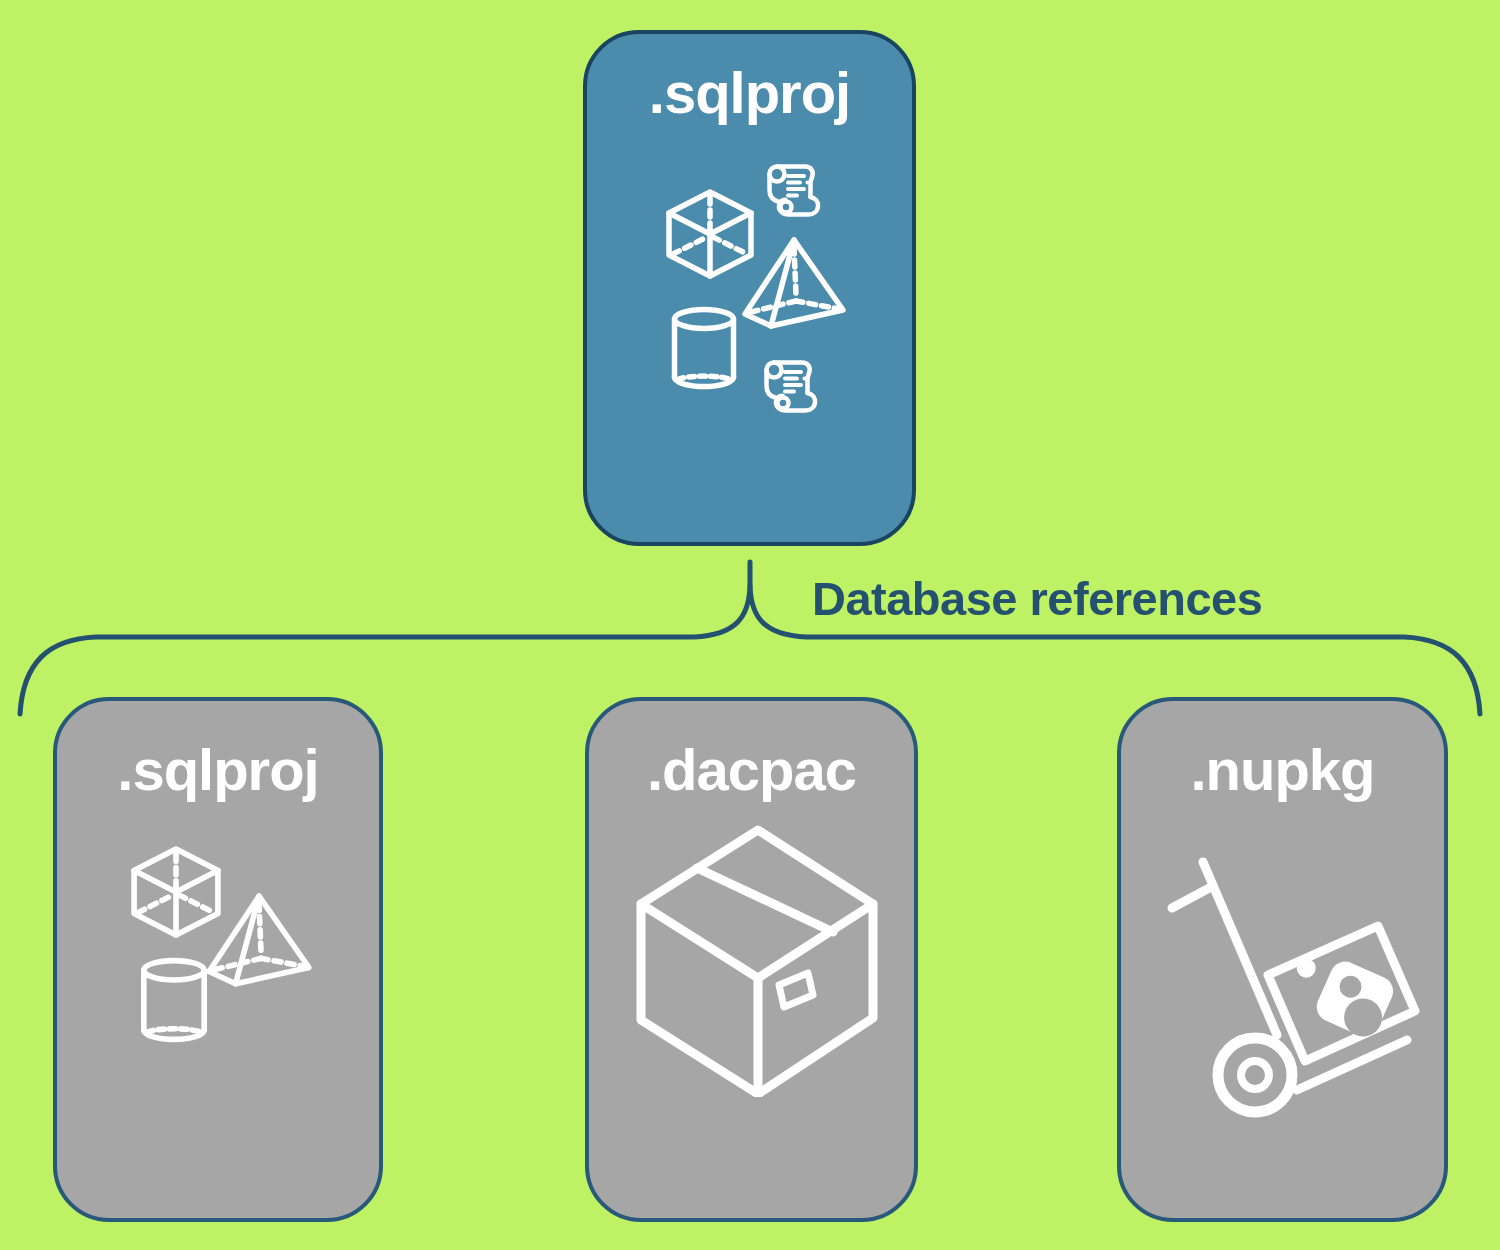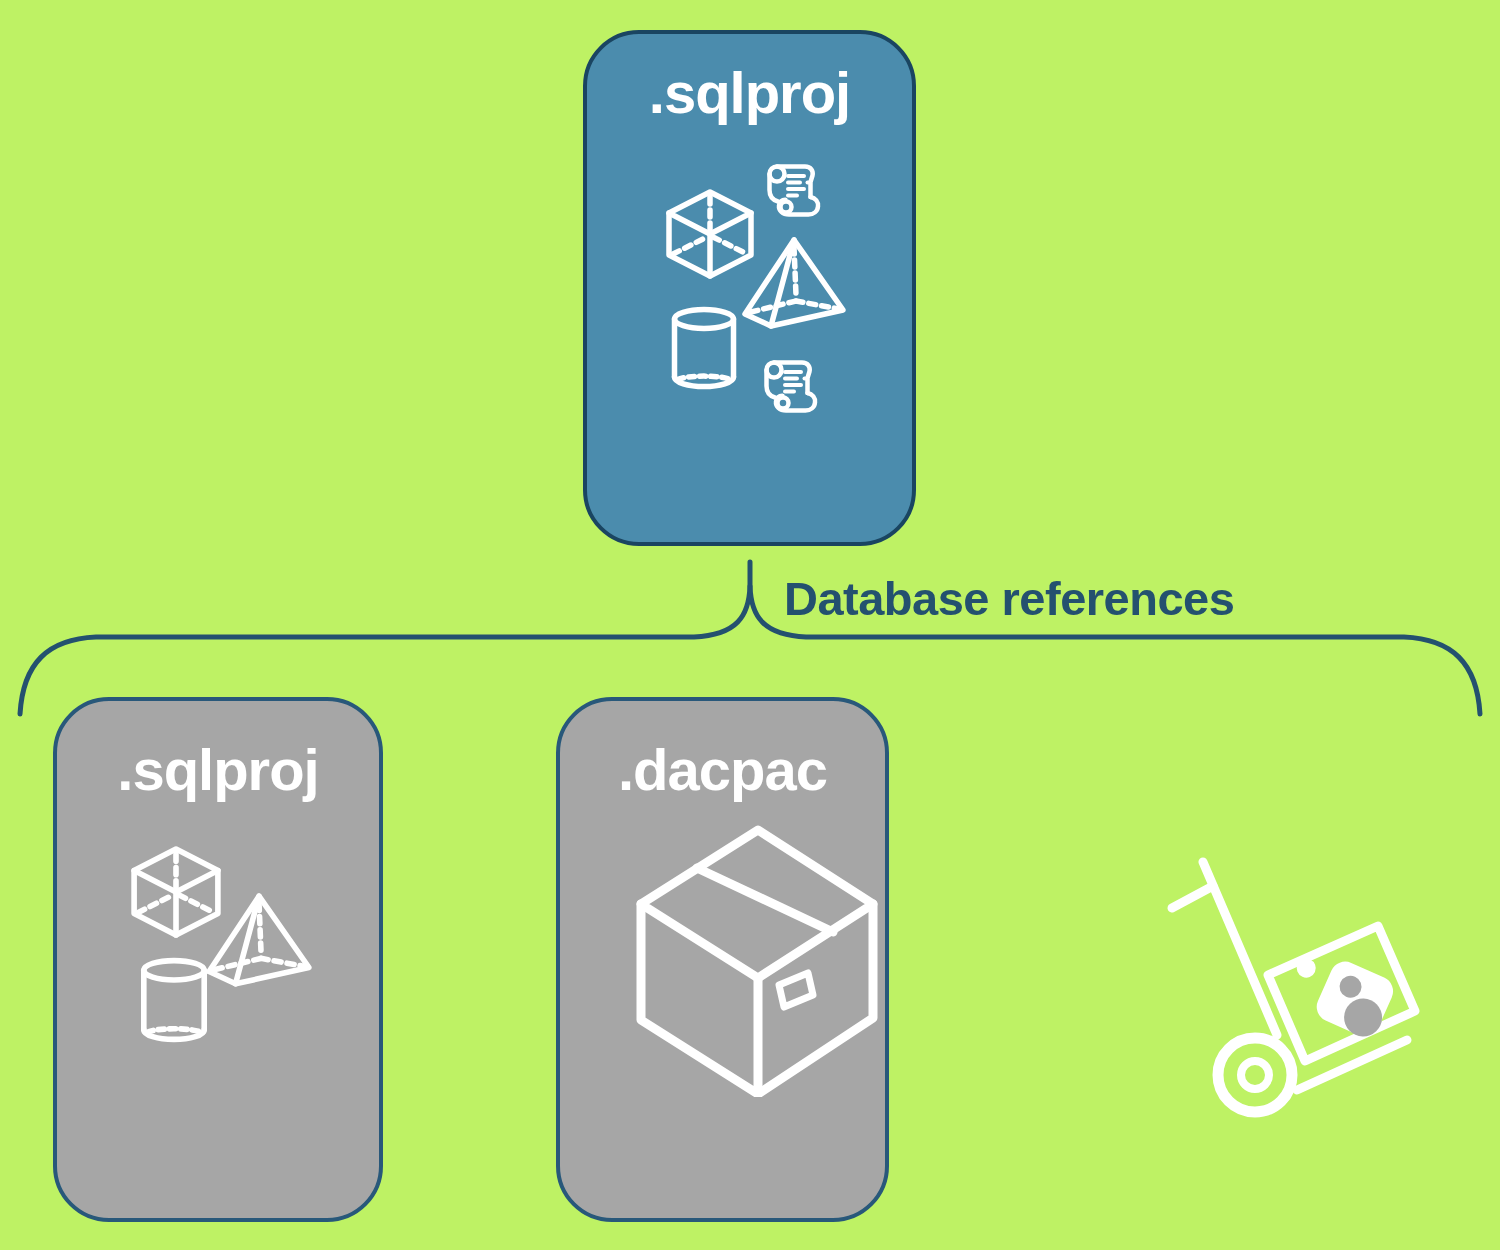--- a/index.html
+++ b/index.html
@@ -4,30 +4,30 @@
 <style>
   html,body{margin:0;padding:0;background:#ffffff;}
   .canvas{
     position:relative;width:1500px;height:1250px;background:#bef264;
     font-family:"Liberation Sans",sans-serif;overflow:hidden;
   }
   .box{position:absolute;box-sizing:border-box;border-radius:56px;}
   .box-root{left:583px;top:30px;width:333px;height:516px;background:#4b8cad;border:4px solid #1a4561;}
   .box-child{top:697px;height:525px;background:#a6a6a6;border:4px solid #28587a;}
   #child-0{left:53px;width:330px;}
-  #child-1{left:556px;width:333px;padding-left:48px;}
+  #child-1{left:585px;width:333px;padding-left:48px;}
   #child-2{left:1117px;width:331px;}
   .box-title{
     position:absolute;left:0;right:0;text-align:center;
     color:#ffffff;font-weight:bold;font-size:58px;letter-spacing:-1px;line-height:1;
   }
   .box-root .box-title{top:30px;}
   .box-child .box-title{top:40px;}
   .connector-label{
-    position:absolute;left:784px;top:575px;
+    position:absolute;left:812px;top:575px;
     color:#24516f;font-weight:bold;font-size:47px;letter-spacing:-0.5px;line-height:1;
     white-space:nowrap;
   }
   .icon{position:absolute;color:#ffffff;}
   #icon-root-cube{left:665px;top:188px;width:90px;height:92px;}
   #icon-root-scroll1{left:764px;top:161px;width:58px;height:60px;}
   #icon-root-pyramid{left:740px;top:235px;width:108px;height:96px;}
   #icon-root-cylinder{left:670px;top:306px;width:68px;height:84px;}
   #icon-root-scroll2{left:761px;top:357px;width:58px;height:60px;}
   #icon-c0-cube{left:130px;top:845px;width:92px;height:94px;}
@@ -161,17 +161,20 @@
       <use href="#sym-cylinder"></use>
     </svg>
 
   <div class="box box-child" id="child-1">
     <div class="box-title">.dacpac</div>
   </div>
   <svg class="icon" id="icon-c1-package" viewBox="0 0 250 275">
       <use href="#sym-package"></use>
     </svg>
 
+  <div class="box box-child" id="child-2">
+    <div class="box-title">.nupkg</div>
+  </div>
   <svg class="icon" id="icon-c2-handtruck" viewBox="0 0 268 277">
       <use href="#sym-handtruck"></use>
     </svg>
 
 </div>
 
 </body></html>

